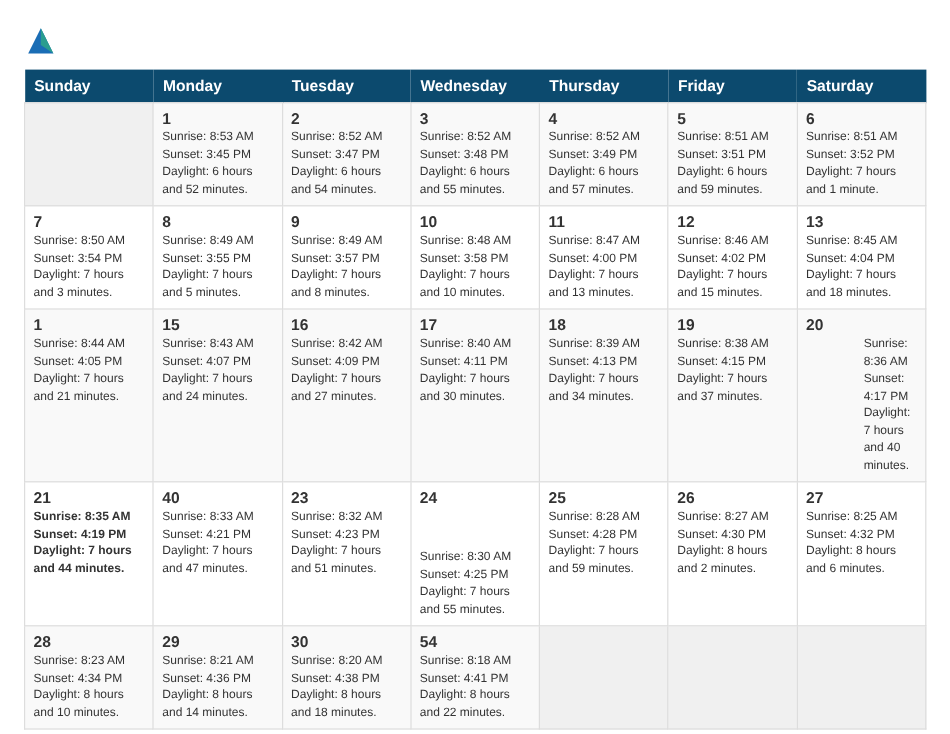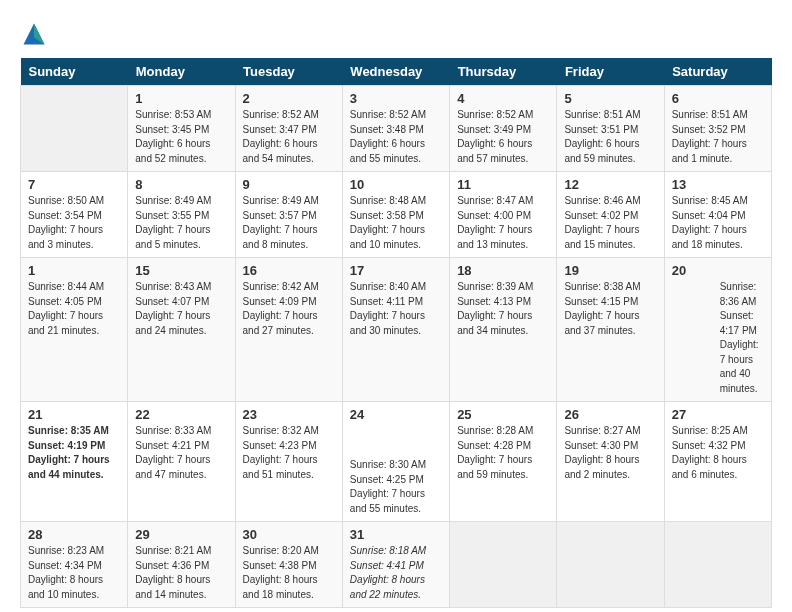--- a/index.html
+++ b/index.html
@@ -254,21 +254,21 @@
       </tr>
       <tr>
         <td>
           <span class="day-number">21</span>
           <div class="cell-info" style="white-space: pre-line; font-weight: bold;">Sunrise: 8:35 AM
 Sunset: 4:19 PM
 Daylight: 7 hours
 and 44 minutes.</div>
         </td>
         <td>
-          <span class="day-number">22</span>
+          <span class="day-number">40</span>
           <div class="cell-info" style="white-space: pre-line;">Sunrise: 8:33 AM
 Sunset: 4:21 PM
 Daylight: 7 hours
 and 47 minutes.</div>
         </td>
         <td>
           <span class="day-number">23</span>
           <div class="cell-info" style="white-space: pre-line;">Sunrise: 8:32 AM
 Sunset: 4:23 PM
 Daylight: 7 hours
@@ -319,22 +319,22 @@
 and 14 minutes.</div>
         </td>
         <td>
           <span class="day-number">30</span>
           <div class="cell-info" style="white-space: pre-line;">Sunrise: 8:20 AM
 Sunset: 4:38 PM
 Daylight: 8 hours
 and 18 minutes.</div>
         </td>
         <td>
-          <span class="day-number">31</span>
-          <div class="cell-info" style="white-space: pre-line; font-style: italic;">Sunrise: 8:18 AM
+          <span class="day-number">54</span>
+          <div class="cell-info" style="white-space: pre-line;">Sunrise: 8:18 AM
 Sunset: 4:41 PM
 Daylight: 8 hours
 and 22 minutes.</div>
         </td>
         <td class="empty-cell"></td>
         <td class="empty-cell"></td>
         <td class="empty-cell"></td>
       </tr>
     </tbody>
 </table>

